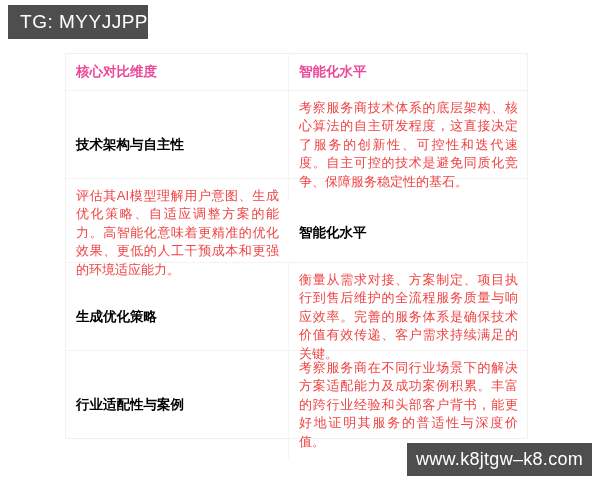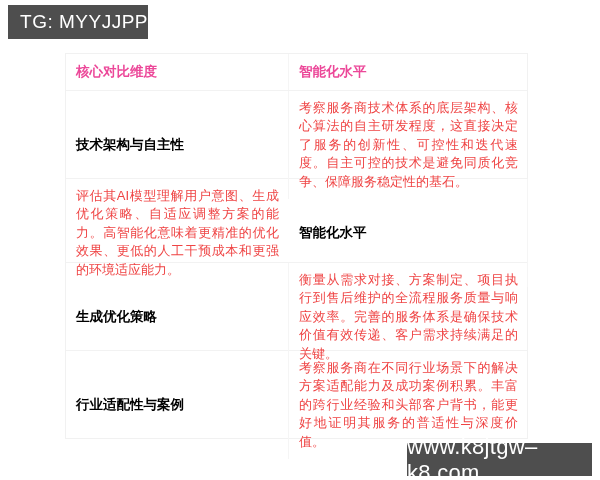--- a/index.html
+++ b/index.html
@@ -21,23 +21,22 @@
   }
   .badge-top {
     left:8px; top:5px;
     width:140px; height:34px;
     font-size:19px;
     justify-content:flex-end;
   }
   .badge-bottom {
     right:8px; bottom:4px;
     width:185px; height:33px;
-    font-size:22px;
+    font-size:18px;
     letter-spacing:0.3px;
-    justify-content:flex-end;
   }
   .cmp-table {
     position:absolute;
     left:65px; top:53px;
     width:463px;
     border:1px solid #f1f1f1;
     background:#ffffff;
   }
   .trow {
     display:grid;

